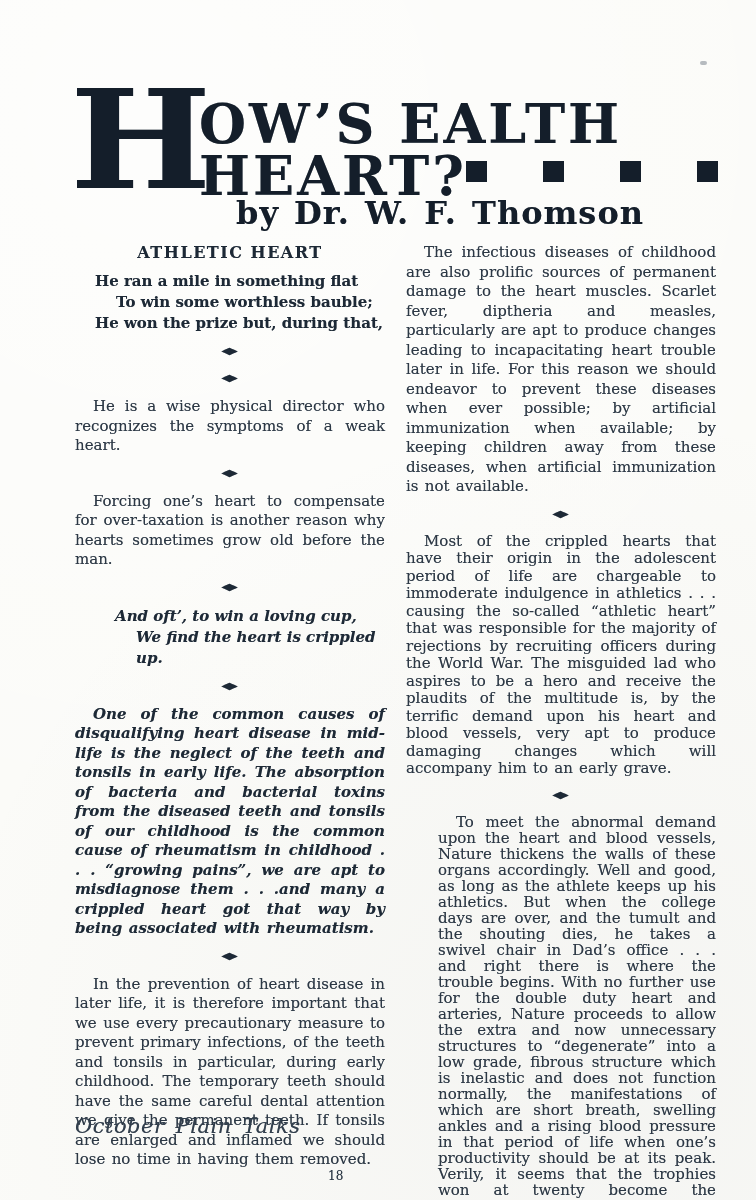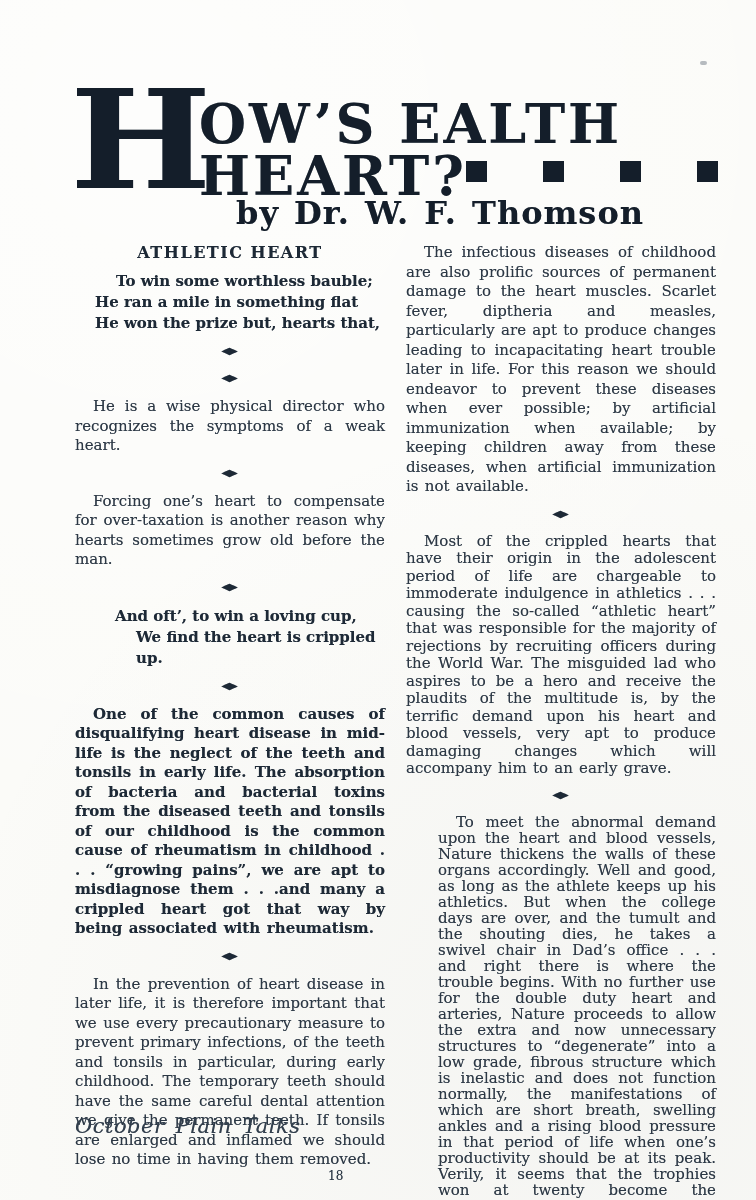--- a/index.html
+++ b/index.html
@@ -39,29 +39,29 @@
   .columns {
     position:absolute; left:75px; top:243px; width:641px;
     display:flex; gap:21px;
   }
   .col { width:310px; }
   .section-heading {
     text-align:center; font-weight:bold; font-size:16px;
     letter-spacing:1.5px; margin-bottom:9px; color:#1d2936;
   }
   .poem { font-weight:bold; margin-left:20px; font-size:15px; line-height:21px; color:#1d2936; }
-  .poem.inner { margin-left:40px; }
+  .poem.inner { margin-left:40px;font-style:italic; }
   .poem-line.indent { padding-left:21px; }
   .divider { text-align:center; margin:9px 0 12px 0; line-height:14px; }
   .diamond { display:inline-block; font-size:12px; transform:scaleX(1.8) scaleY(.8); color:#1d2936; }
   .para {
     font-size:15px; line-height:19.5px; text-align:justify;
     text-indent:18px; word-spacing:1.5px;
   }
-  .para.bold { font-weight:bold; color:#1d2936; }
+  .para.bold { font-weight:bold; color:#1d2936;font-style:italic; }
   .para.tight { line-height:17.5px; }
   .para.tighter { line-height:16px;margin-left:32px; }
   
   .footer-journal {
     position:absolute; left:75px; top:1114px;
     font-style:italic; font-size:21px; color:#323f4d;
     letter-spacing:.5px; word-spacing:4px; white-space:nowrap;
   }
   .footer-page { position:absolute; left:328px; top:1169px; font-size:12px; color:#2c3845; }
   .speck { position:absolute; left:700px; top:61px; width:7px; height:4px; background:#98a0a7; border-radius:2px; opacity:.7; }
@@ -81,23 +81,23 @@
       <span class="square"></span>
       <span class="square"></span>
       <span class="square"></span>
     </div>
   <div class="byline">by Dr. W. F. Thomson</div>
 
   <div class="columns">
     <div class="col" id="col-left">
       <div class="section-heading">ATHLETIC HEART</div>
     <div class="poem">
+          <div class="poem-line">He ran a mile in something flat</div>
           <div class="poem-line indent">To win some worthless bauble;</div>
-          <div class="poem-line">He ran a mile in something flat</div>
-          <div class="poem-line">He won the prize but, hearts that,</div>
+          <div class="poem-line">He won the prize but, during that,</div>
         </div>
         <div class="divider"><span class="diamond">◆</span></div>
         <div class="divider"><span class="diamond">◆</span></div>
         <p class="para">He is a wise physical director who recognizes the symptoms of a weak heart.</p>
         <div class="divider"><span class="diamond">◆</span></div>
         <p class="para">Forcing one’s heart to compensate for over-taxation is another reason why hearts sometimes grow old before the man.</p>
         <div class="divider"><span class="diamond">◆</span></div>
         <div class="poem inner">
           <div class="poem-line">And oft’, to win a loving cup,</div>
           <div class="poem-line indent">We find the heart is crippled up.</div>

